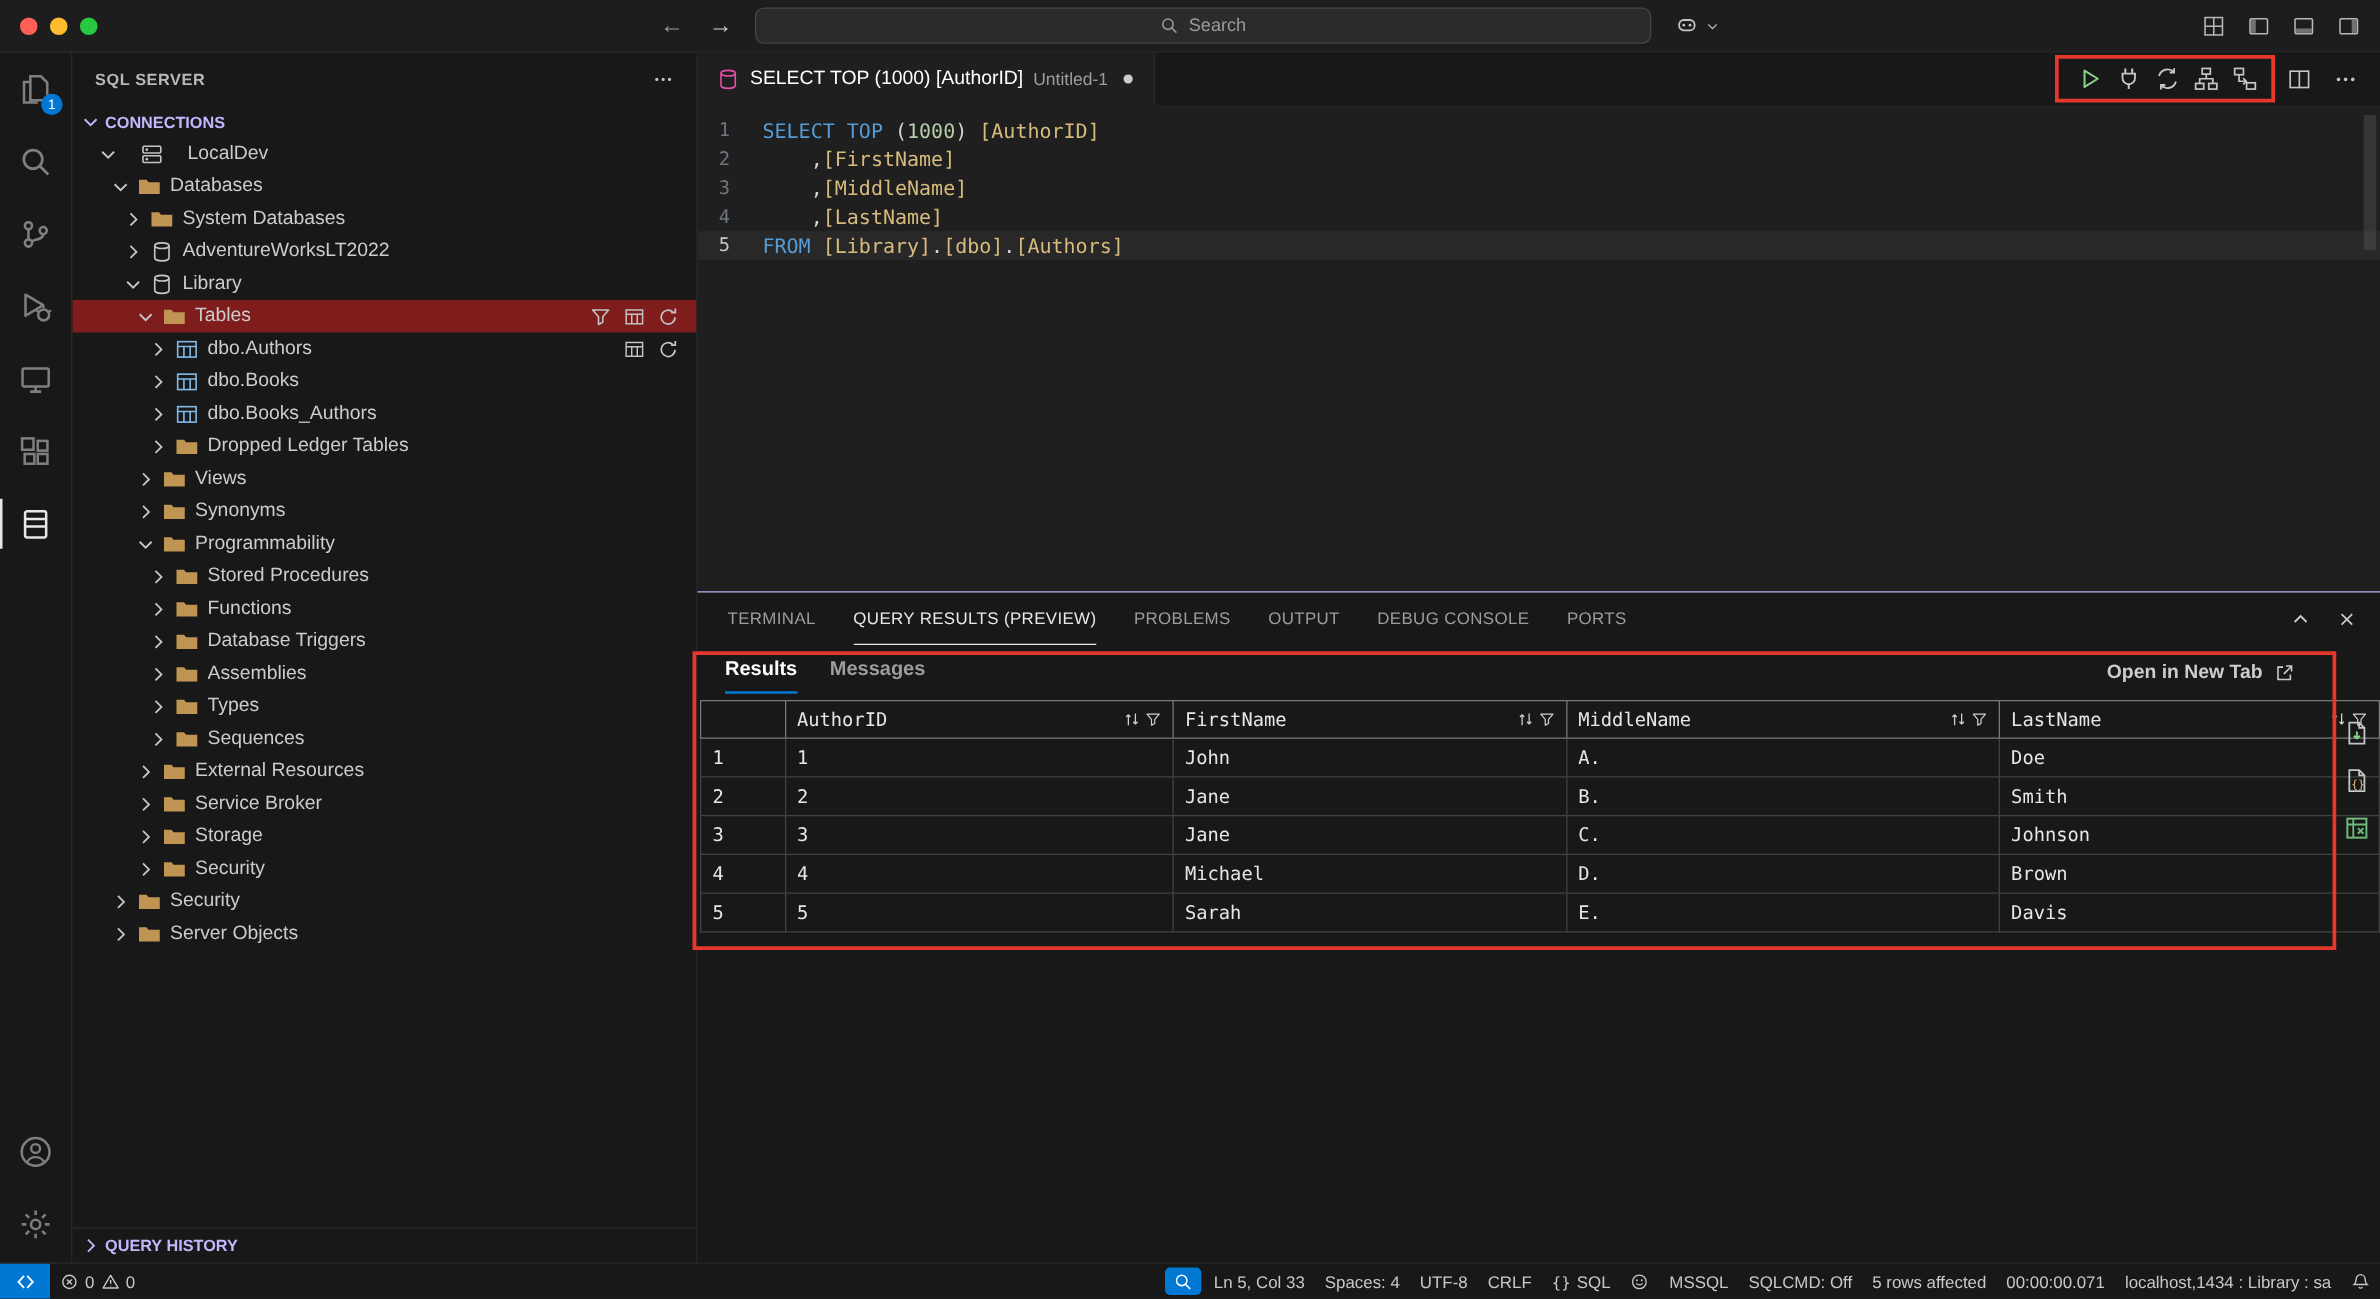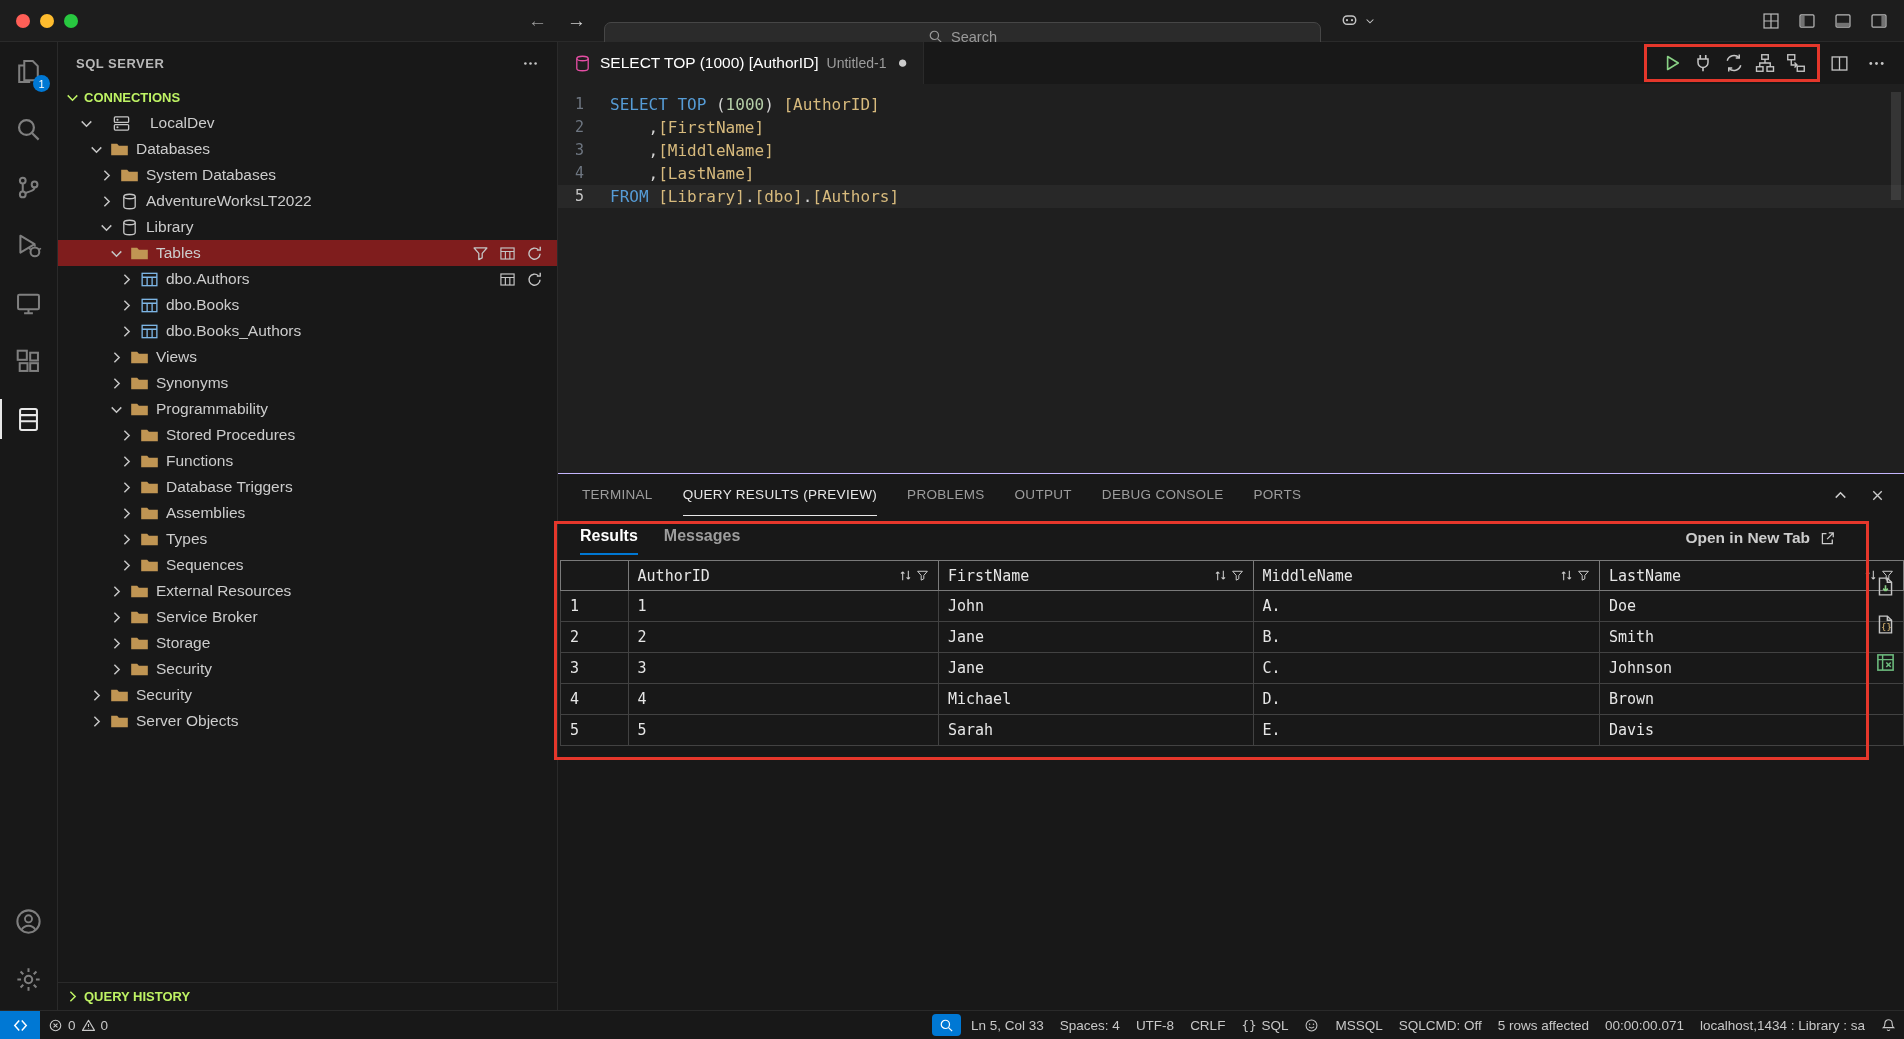--- a/index.html
+++ b/index.html
@@ -7,42 +7,42 @@
   font-family:"Liberation Sans","DejaVu Sans",sans-serif;color:#ccc;font-size:15px}
 .window{position:relative;width:1904px;height:1039px;display:flex;flex-direction:column;background:#1f1f1f}
 
 
 .titlebar{height:42px;flex:none;background:#1d1d1d;border-bottom:1px solid #2a2a2a;display:flex;align-items:center;position:relative}
 .traffic-lights{display:flex;gap:10px;padding:0 14px 0 16px}
 .tl{width:14px;height:14px;border-radius:50%;display:inline-block;cursor:pointer}
 .tl.red{background:#ff5f57}.tl.yellow{background:#febc2e}.tl.green{background:#28c840}
 .nav-arrows{position:absolute;left:528px;display:flex;gap:20px;font-size:19px;color:#cfcfcf}
 .nav-arrow{cursor:pointer}.nav-arrow.back{color:#9a9a9a}
-.command-center{position:absolute;left:604px;top:22px;width:717px;height:29px;background:#2b2b2b;border:1px solid #464646;border-radius:7px;display:flex;align-items:center;justify-content:center;gap:8px;color:#9a9a9a;font-size:14.5px;cursor:pointer}
+.command-center{position:absolute;left:604px;top:6px;width:717px;height:29px;background:#2b2b2b;border:1px solid #464646;border-radius:7px;display:flex;align-items:center;justify-content:center;gap:8px;color:#9a9a9a;font-size:14.5px;cursor:pointer}
 .copilot{position:absolute;left:1340px;top:11px;display:flex;align-items:center;gap:5px;color:#c5c5c5;cursor:pointer}
 .layout-controls{position:absolute;right:16px;top:0;height:42px;display:flex;gap:18px;align-items:center;color:#b8b8b8}
 .layout-controls span{cursor:pointer;display:flex}
 
 
 .main{flex:1;display:flex;min-height:0}
 
 
 .activitybar{width:58px;flex:none;background:#181818;border-right:1px solid #2a2a2a;display:flex;flex-direction:column}
 .ab-item{height:58px;display:flex;align-items:center;justify-content:center;color:#7f7f7f;position:relative;cursor:pointer}
 .ab-item.active{color:#e7e7e7}
 .ab-item.active::before{content:"";position:absolute;left:0;top:9px;bottom:9px;width:2px;background:#e7e7e7}
 .ab-badge{position:absolute;right:7px;bottom:8px;min-width:17px;height:17px;border-radius:9px;background:#0078d4;color:#fff;font-size:11px;display:flex;align-items:center;justify-content:center;padding:0 3px}
 .ab-bottom{margin-top:auto;display:flex;flex-direction:column;padding-bottom:2px}
 
 
 .sidebar{width:500px;flex:none;background:#181818;border-right:1px solid #2a2a2a;display:flex;flex-direction:column;min-height:0}
 .sidebar-header{height:42px;flex:none;display:flex;align-items:center;padding:0 18px;font-size:13px;font-weight:700;letter-spacing:.5px;color:#b8b8b8}
 .sidebar-header .title{flex:1}
 .sidebar-header .more{color:#c5c5c5;cursor:pointer;display:flex}
-.section-header{height:26px;flex:none;display:flex;align-items:center;gap:3px;font-size:13px;font-weight:700;color:#bef264;padding-left:6px;cursor:pointer}
+.section-header{height:26px;flex:none;display:flex;align-items:center;gap:3px;font-size:13px;font-weight:700;color:#c4b5fd;padding-left:6px;cursor:pointer}
 .section-header.bottom{border-top:1px solid #2a2a2a;height:28px}
 .sidebar-spacer{flex:1}
 .tree{flex:none}
 .tree-row{height:26px;display:flex;align-items:center;font-size:15.5px;color:#ccc;cursor:pointer}
 .tree-row.selected{background:#7f1d1d}
 .tree-row .chev{width:20px;flex:none;display:flex;justify-content:center;color:#c5c5c5}
 .tree-row .ticon{width:22px;flex:none;display:flex;justify-content:center;margin:0 6px 0 2px;color:#c5c5c5}
 .ticon.c-table{color:#7fb8e8}
 .tree-row .tlabel{flex:1;white-space:nowrap;overflow:hidden}
 .tree-row .actions{display:flex;gap:10px;padding-right:14px;color:#c5c5c5}
@@ -407,20 +407,33 @@
                 <path d="M6 3.5 L10.5 8 L6 12.5" fill="none" stroke="currentColor" stroke-width="1.4"></path>
               </svg>
             </span>
             <span class="ticon c-table">
               <svg width="19" height="19" viewBox="0 0 16 16" style="display:block">
                 <rect x="1.8" y="2.8" width="12.4" height="10.4" fill="none" stroke="currentColor" stroke-width="1.1"></rect>
                 <path d="M1.8 6.1h12.4M6 6.1v7.1M10.2 6.1v7.1" stroke="currentColor" stroke-width="1.1" fill="none"></path>
               </svg>
             </span>
             <span class="tlabel">dbo.Books_Authors</span>
+          </div>
+          <div class="tree-row" style="padding-left: 58px;">
+            <span class="chev">
+              <svg width="17" height="17" viewBox="0 0 16 16" style="display:block">
+                <path d="M6 3.5 L10.5 8 L6 12.5" fill="none" stroke="currentColor" stroke-width="1.4"></path>
+              </svg>
+            </span>
+            <span class="ticon">
+              <svg width="19" height="19" viewBox="0 0 16 16" style="display:block">
+                <path d="M1 3.2h5l1.5 1.7H15v7.9H1z" fill="#C09553"></path>
+              </svg>
+            </span>
+            <span class="tlabel">Dropped Ledger Tables</span>
           </div>
           <div class="tree-row" style="padding-left: 48px;">
             <span class="chev">
               <svg width="17" height="17" viewBox="0 0 16 16" style="display:block">
                 <path d="M6 3.5 L10.5 8 L6 12.5" fill="none" stroke="currentColor" stroke-width="1.4"></path>
               </svg>
             </span>
             <span class="ticon">
               <svg width="19" height="19" viewBox="0 0 16 16" style="display:block">
                 <path d="M1 3.2h5l1.5 1.7H15v7.9H1z" fill="#C09553"></path>

